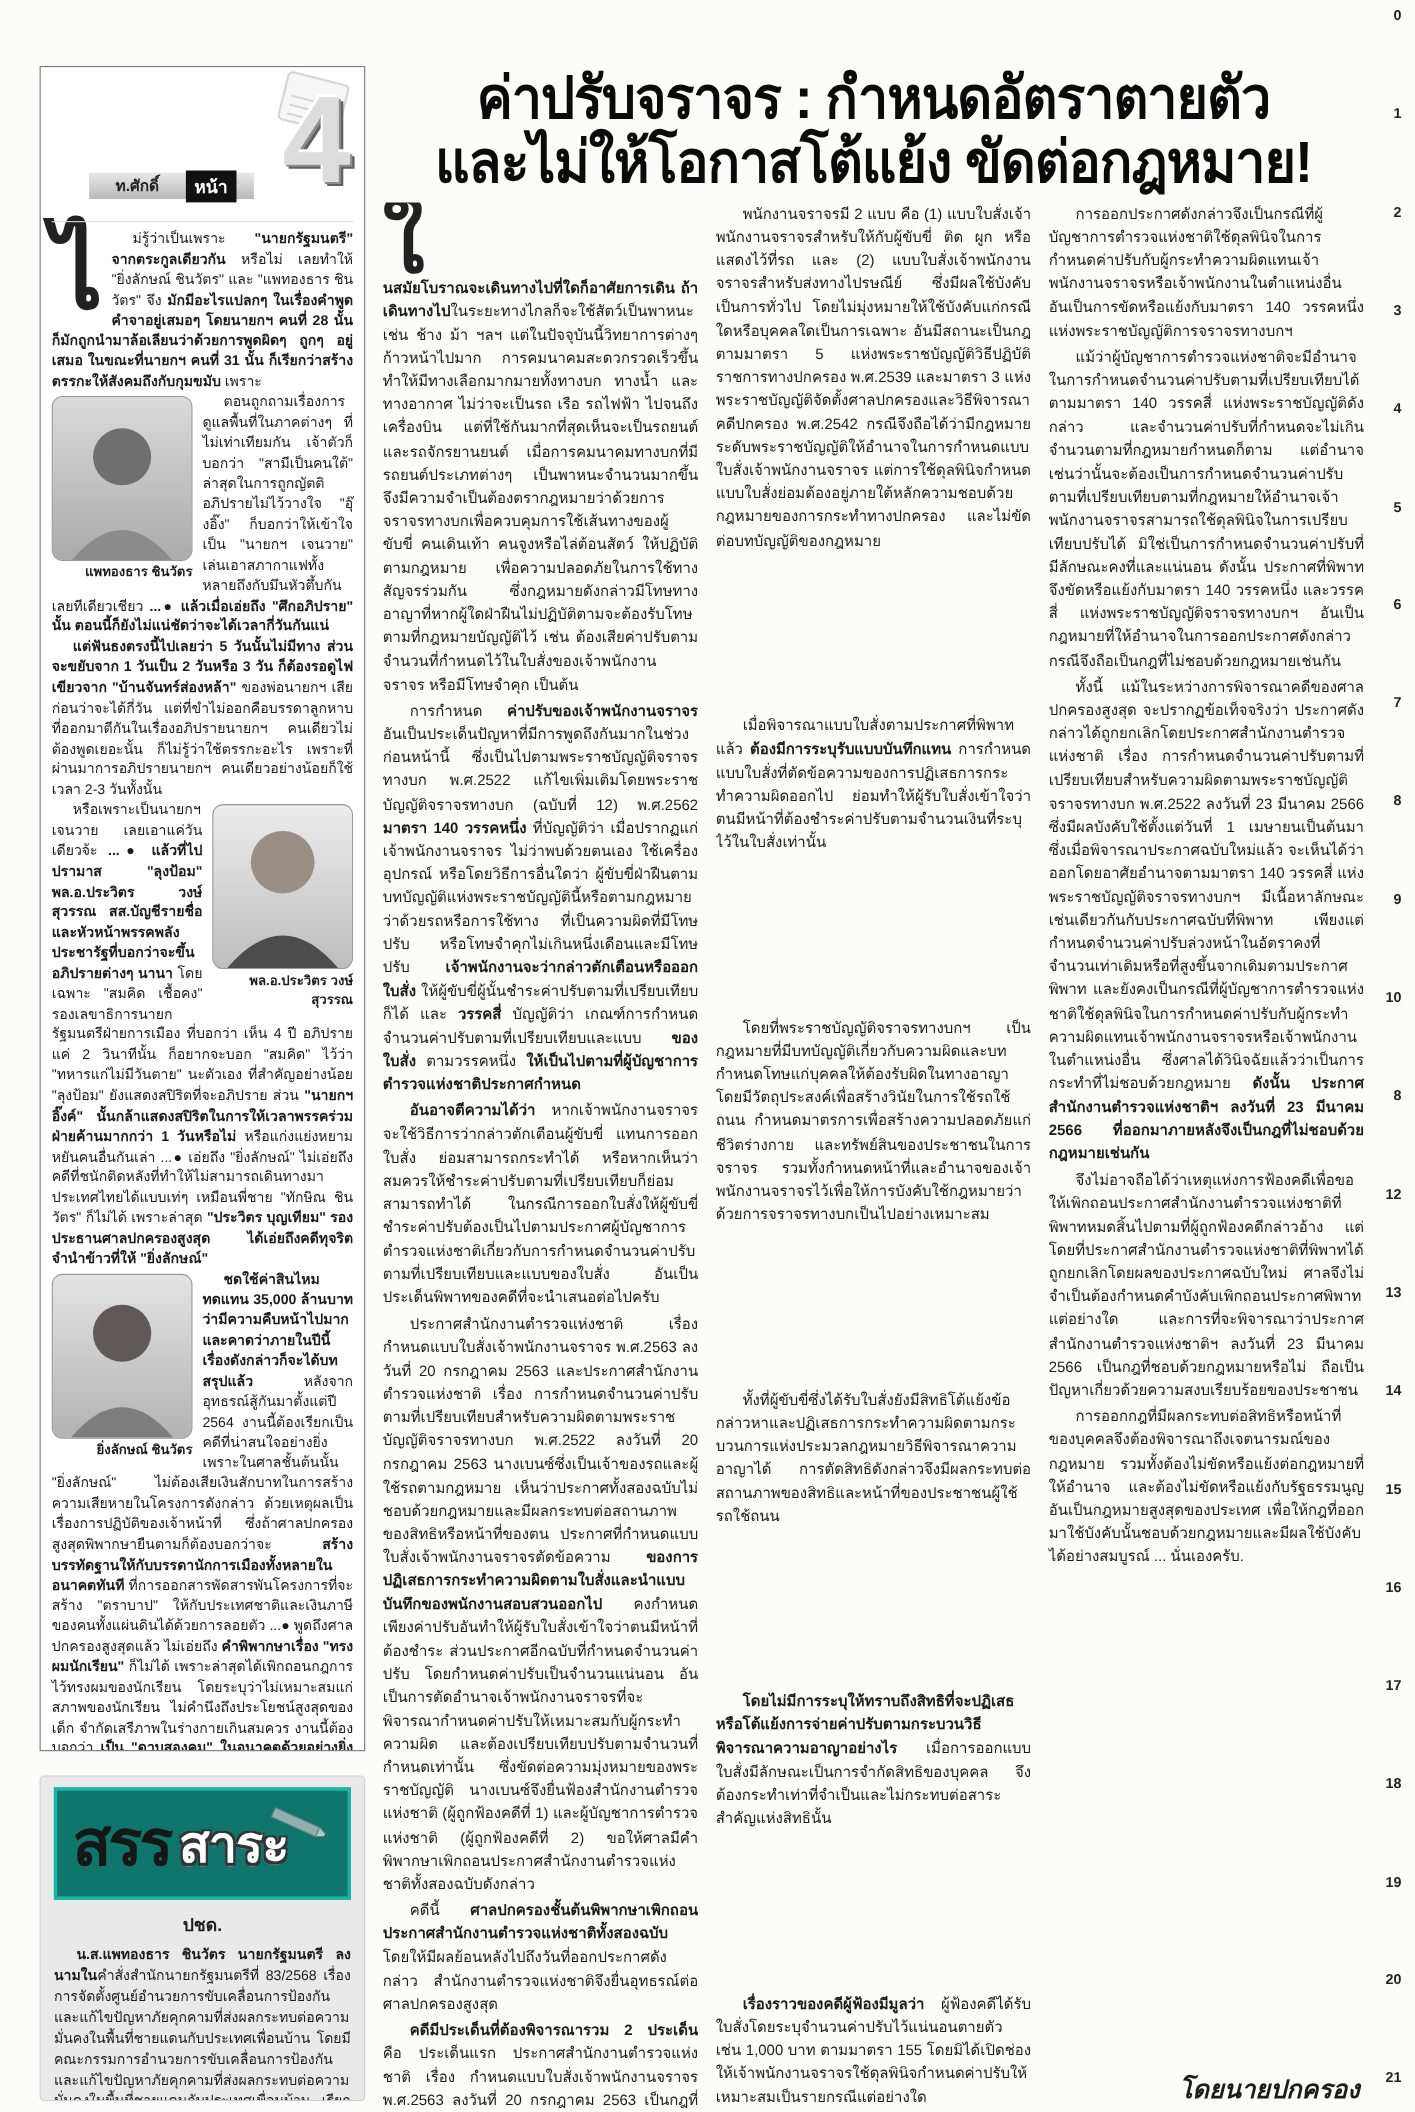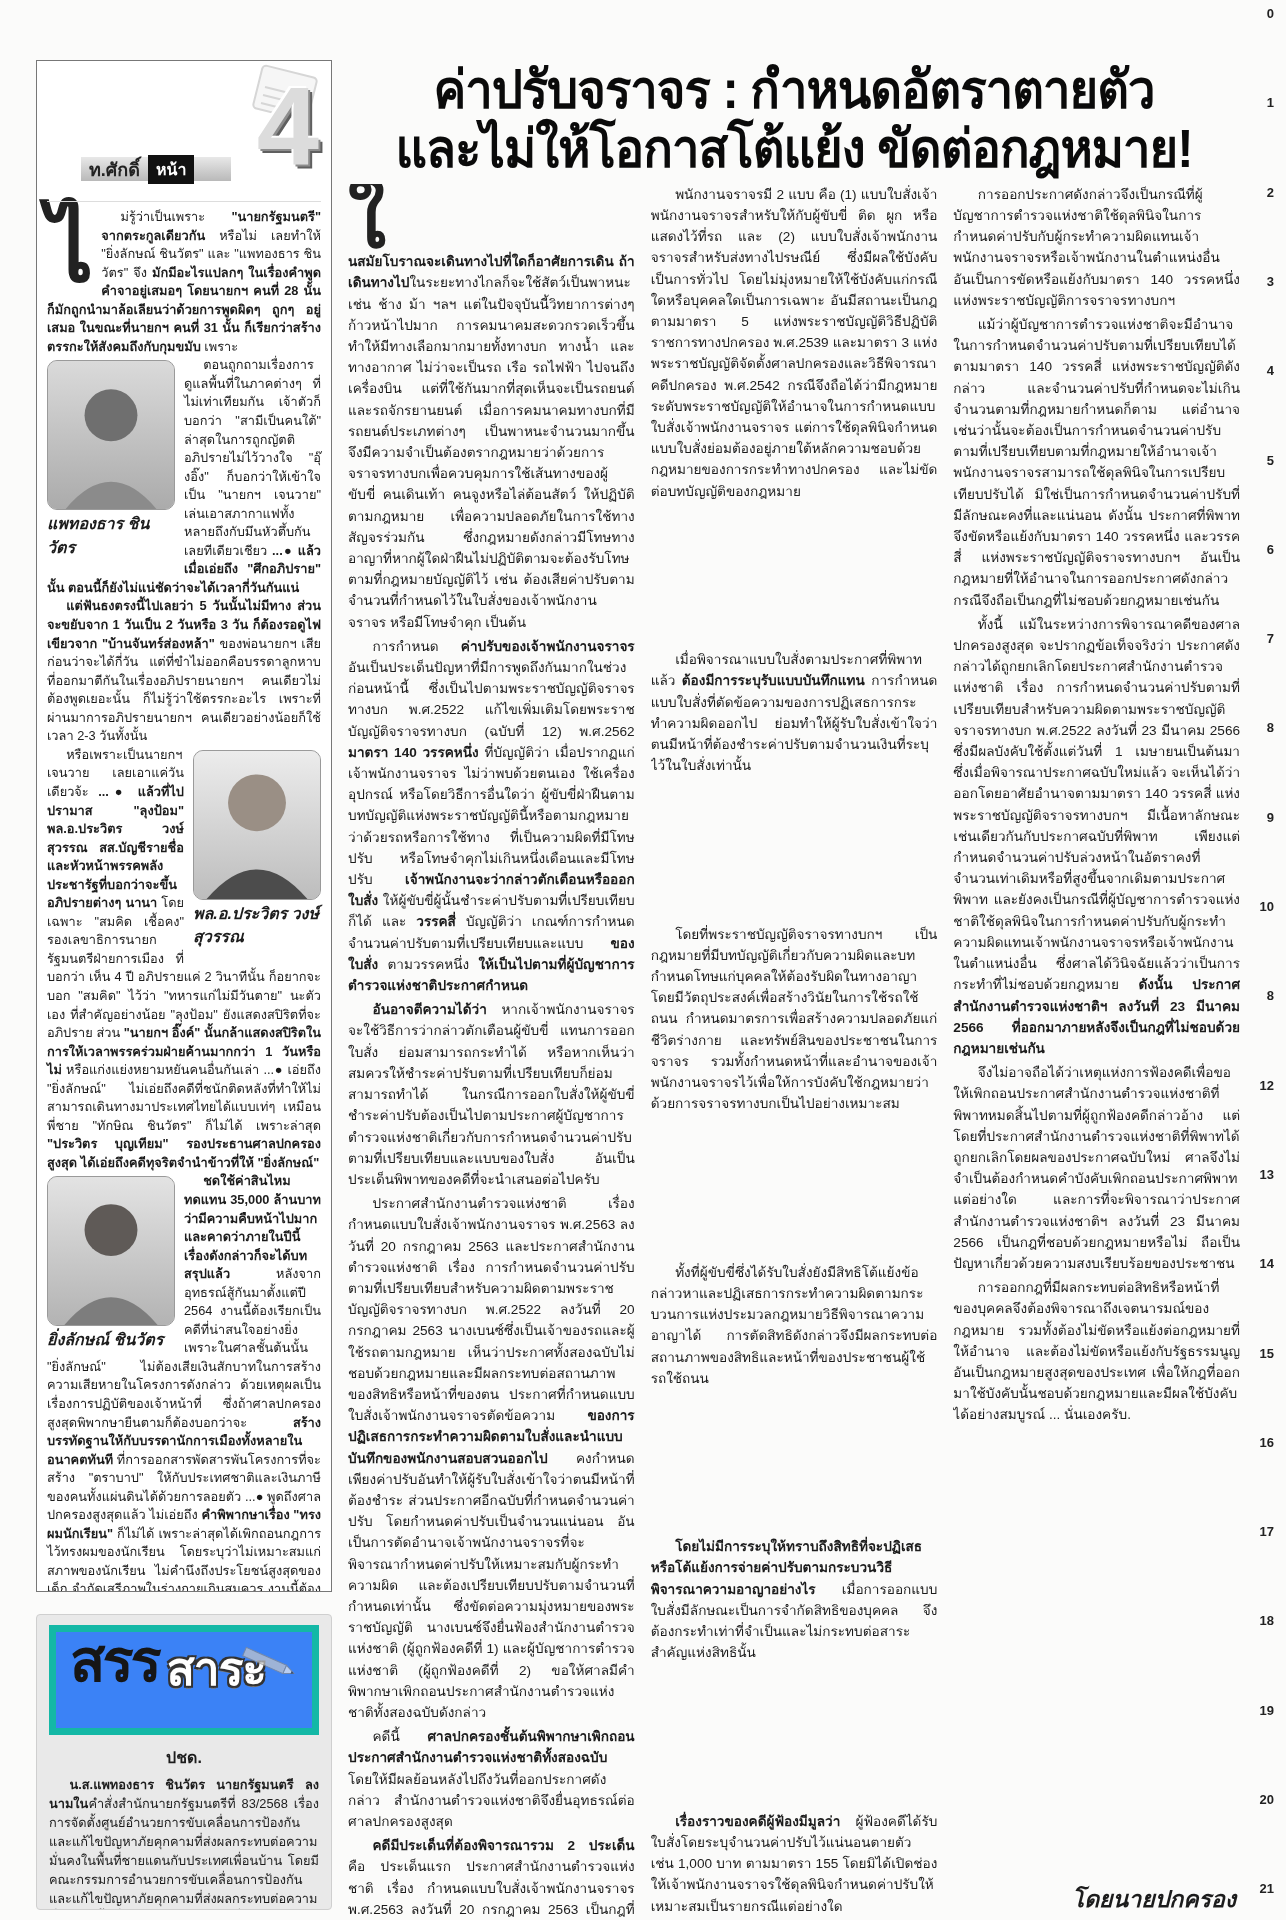--- a/index.html
+++ b/index.html
@@ -24,40 +24,40 @@
   
   .content{position:absolute;left:36px;top:60px;width:1204px;height:1856px;}
   .leftcol{position:absolute;left:0;top:0;width:296px;}
   .main{position:absolute;left:312px;top:0;width:892px;height:1856px;}
   
   .note-box{border:1px solid #777;background:#fff;height:1532px;overflow:hidden;padding:8px 10px;box-sizing:border-box;position:relative;}
   .note-logo{position:relative;height:132px;border-bottom:1px solid #ddd;margin-bottom:6px;}
   .nl-title{font-size:62px;font-weight:800;color:#2b2b2b;letter-spacing:-2px;line-height:1.0;padding-top:14px;}
   .nl-strip{position:absolute;left:34px;top:88px;width:150px;height:24px;
             background:linear-gradient(#e8e8e8,#b9b9b9);display:flex;align-items:center;}
-  .nl-author{font-size:18px;font-weight:bold;color:#222;padding:0 8px;}
+  .nl-author{font-size:14px;font-weight:bold;color:#222;padding:0 24px;}
   .nl-page{background:#111;color:#fff;font-size:16px;font-weight:bold;padding:2px 8px;}
   .nl-num{position:absolute;right:2px;top:2px;font-size:112px;font-weight:900;line-height:1;
           color:#dcdcdc;text-shadow:-2px -2px 0 #fff,2px 2px 0 #8d8d8d,4px 4px 0 #5f5f5f;}
   .nl-doodle{position:absolute;right:-4px;top:-6px;opacity:.55;}
   .note-flow{font-size:12.8px;line-height:1.45;text-align:justify;}
   .note-flow p{margin:0;text-indent:1.5em;}
   .note-flow .sec0 p:first-child{text-indent:0;}
   .dropcap-note{float:left;font-size:92px;line-height:.78;font-weight:bold;color:#222;padding:6px 8px 0 0;}
   .photo{width:126px;border:1px solid #9a9a9a;border-radius:10px;background:#cfcfcf;overflow:hidden;margin:4px 0 2px;}
   .photo svg{display:block;width:100%;height:148px;}
   .phwrap{width:128px;}
   .fl{float:left;margin-right:9px;}
   .fr{float:right;margin-left:9px;}
-  .cap{font-size:16px;font-weight:bold;font-style:italic;text-align:left;margin:2px 0 6px;text-indent:0 !important;}
+  .cap{font-size:12px;font-weight:bold;text-align:right;margin:2px 0 6px;text-indent:0 !important;}
   .note-sec{overflow:visible;}
   
   .sansara{margin-top:22px;background:#e9e9e9;border:1px solid #cfcfcf;border-radius:4px;
            padding:10px 12px;box-sizing:border-box;height:296px;overflow:hidden;}
-  .ss-logo{background:#3b82f6;border:7px solid #14b8a6;position:relative;height:96px;display:flex;align-items:flex-start;padding-left:14px;}
+  .ss-logo{background:#0f766e;border:3px solid #14b8a6;position:relative;height:96px;display:flex;align-items:center;padding-left:14px;}
   .ss-p1{font-size:58px;font-weight:900;color:#161616;letter-spacing:-3px;line-height:1;}
   .ss-p2{font-size:46px;font-weight:900;margin-left:8px;color:#fff;letter-spacing:-1px;
          text-shadow:-2px -2px 0 #333,2px -2px 0 #333,-2px 2px 0 #333,2px 2px 0 #333,0 3px 0 #777;}
   .ss-pencil{position:absolute;right:8px;top:8px;opacity:.7;}
   .ss-head{text-align:center;font-size:16px;font-weight:900;margin:10px 0 6px;}
   .ss-body{font-size:12.8px;line-height:1.48;text-align:justify;}
   .ss-body p{margin:0;text-indent:1.6em;}
   
   .headline{text-align:center;font-weight:900;color:#0a0a0a;letter-spacing:-1px;
             font-size:49px;line-height:1.1;transform:scaleY(1.08);transform-origin:top center;margin:2px 0 10px;}

